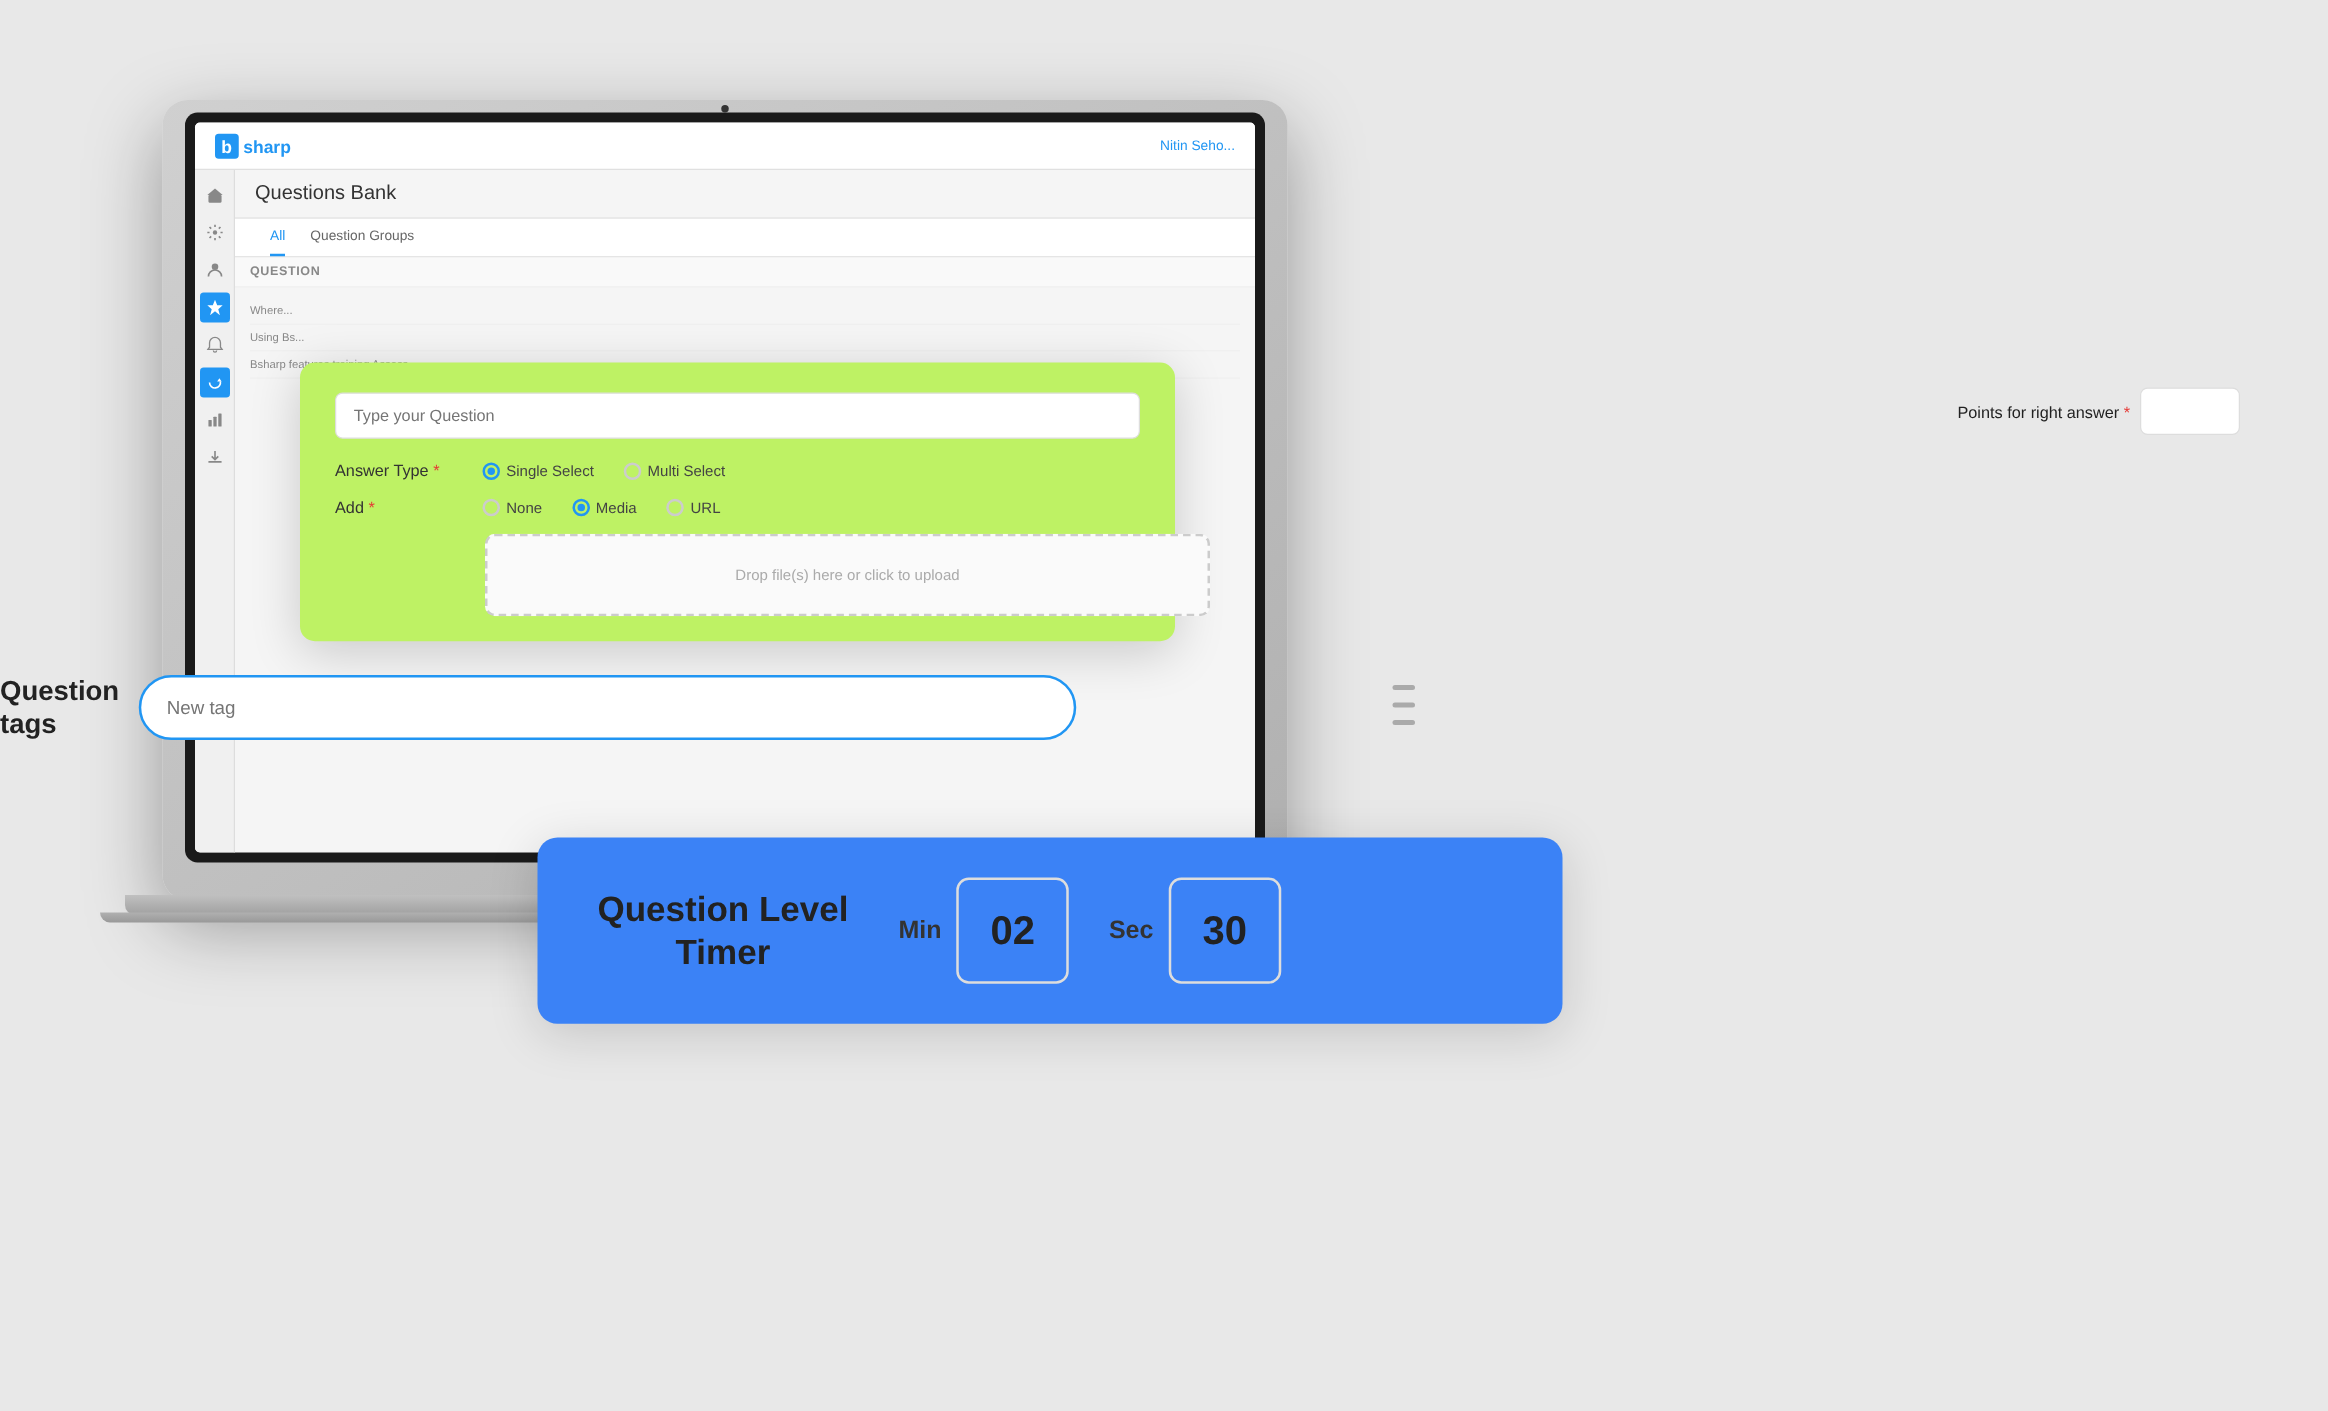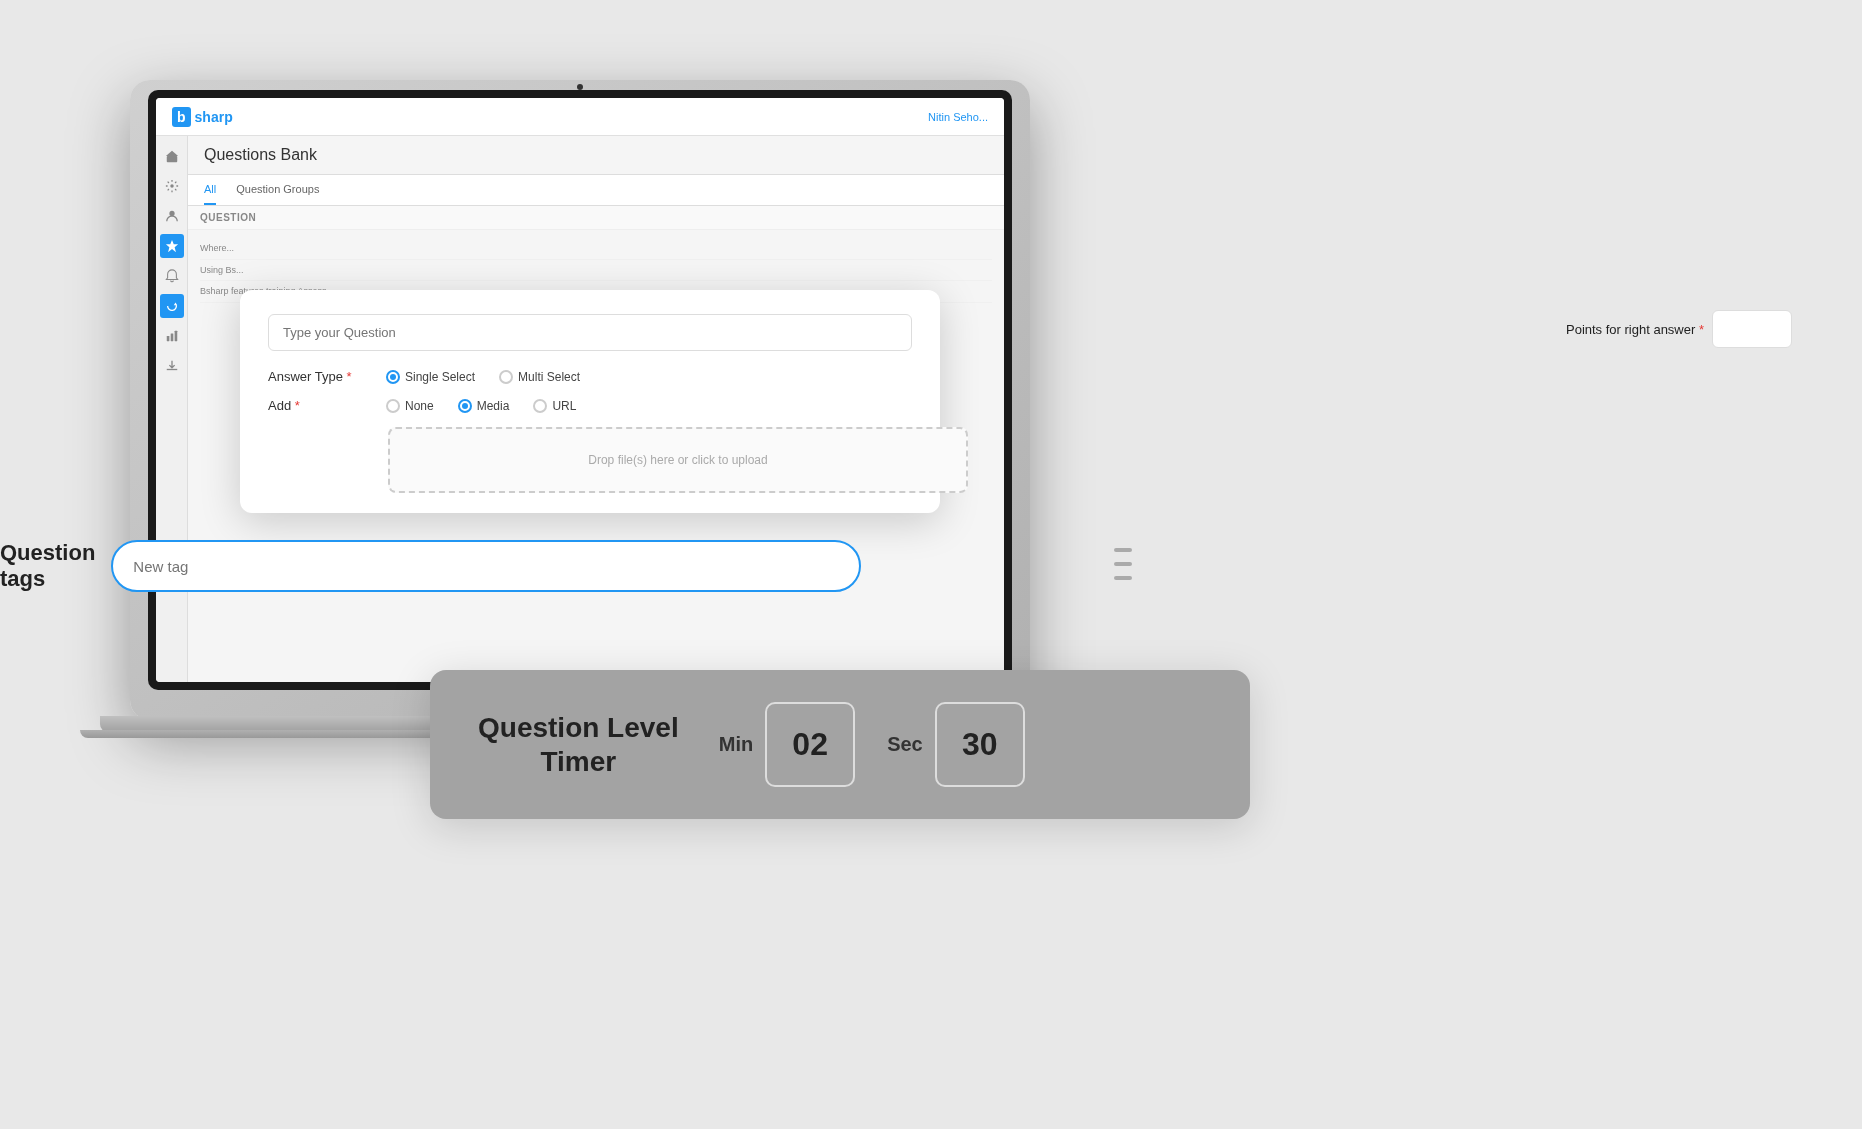--- a/index.html
+++ b/index.html
@@ -167,20 +167,21 @@
     .tab {
       padding: 8px 0;
       font-size: 11px;
       cursor: pointer;
       color: #666;
     }
     .tab.active {
       color: #2196F3;
       border-bottom: 2px solid #2196F3;
       font-weight: 500;
+      margin-left: 12px;
     }
 
     
     .filter-bar {
       background: white;
       padding: 8px 12px;
       display: flex;
       align-items: center;
       gap: 8px;
       border-bottom: 1px solid #eee;
@@ -258,21 +259,21 @@
     }
 
     
 
     
     .question-form-card {
       position: absolute;
       top: 290px;
       left: 240px;
       width: 700px;
-      background: #ffffff;
+      background: #bef264;
       border-radius: 12px;
       box-shadow: 0 8px 40px rgba(0,0,0,0.18);
       padding: 24px 28px 20px;
       z-index: 10;
     }
     .question-input {
       width: 100%;
       border: 1px solid #ddd;
       border-radius: 6px;
       padding: 10px 14px;
@@ -413,21 +414,21 @@
       height: 4px;
       background: #aaa;
       border-radius: 2px;
     }
 
     
     .timer-card {
       position: absolute;
       top: 670px;
       left: 430px;
-      background: #a3a3a3;
+      background: #3b82f6;
       border-radius: 16px;
       box-shadow: 0 8px 40px rgba(0,0,0,0.15);
       padding: 32px 48px;
       display: flex;
       align-items: center;
       gap: 40px;
       z-index: 10;
       width: 820px;
     }
     .timer-title {

